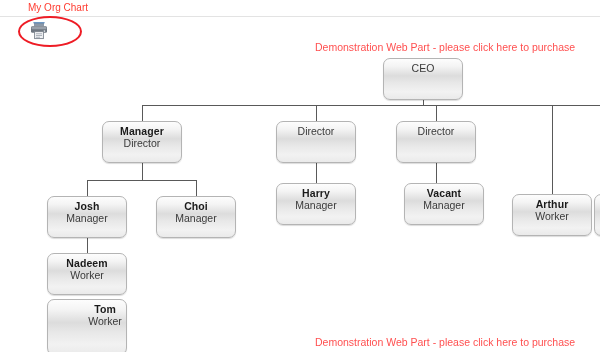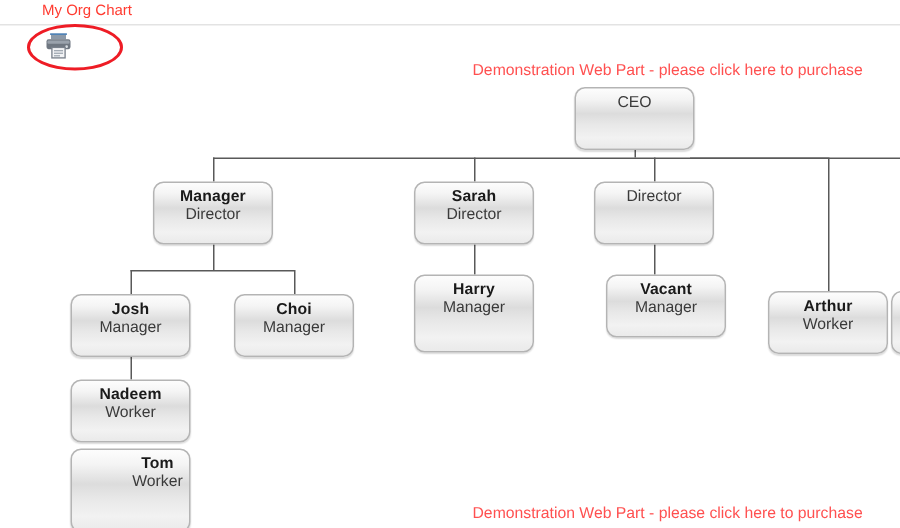--- a/index.html
+++ b/index.html
@@ -165,35 +165,34 @@
     </div>
   <div id="node-layer">
       <div class="node" style="left: 383px; top: 58px; width: 80px; height: 42px;">
         <span class="node-title">CEO</span>
       </div>
       <div class="node" style="left: 102px; top: 121px; width: 80px; height: 42px;">
         <span class="node-name">Manager</span>
         <span class="node-title">Director</span>
       </div>
       <div class="node" style="left: 276px; top: 121px; width: 80px; height: 42px;">
-        <span class="node-name">Sarah</span>
         <span class="node-title">Director</span>
       </div>
       <div class="node" style="left: 396px; top: 121px; width: 80px; height: 42px;">
         <span class="node-title">Director</span>
       </div>
       <div class="node" style="left: 47px; top: 196px; width: 80px; height: 42px;">
         <span class="node-name">Josh</span>
         <span class="node-title">Manager</span>
       </div>
       <div class="node" style="left: 156px; top: 196px; width: 80px; height: 42px;">
         <span class="node-name">Choi</span>
         <span class="node-title">Manager</span>
       </div>
-      <div class="node" style="left: 276px; top: 183px; width: 80px; height: 52px;">
+      <div class="node" style="left: 276px; top: 183px; width: 80px; height: 42px;">
         <span class="node-name">Harry</span>
         <span class="node-title">Manager</span>
       </div>
       <div class="node" style="left: 404px; top: 183px; width: 80px; height: 42px;">
         <span class="node-name">Vacant</span>
         <span class="node-title">Manager</span>
       </div>
       <div class="node" style="left: 512px; top: 194px; width: 80px; height: 42px;">
         <span class="node-name">Arthur</span>
         <span class="node-title">Worker</span>

